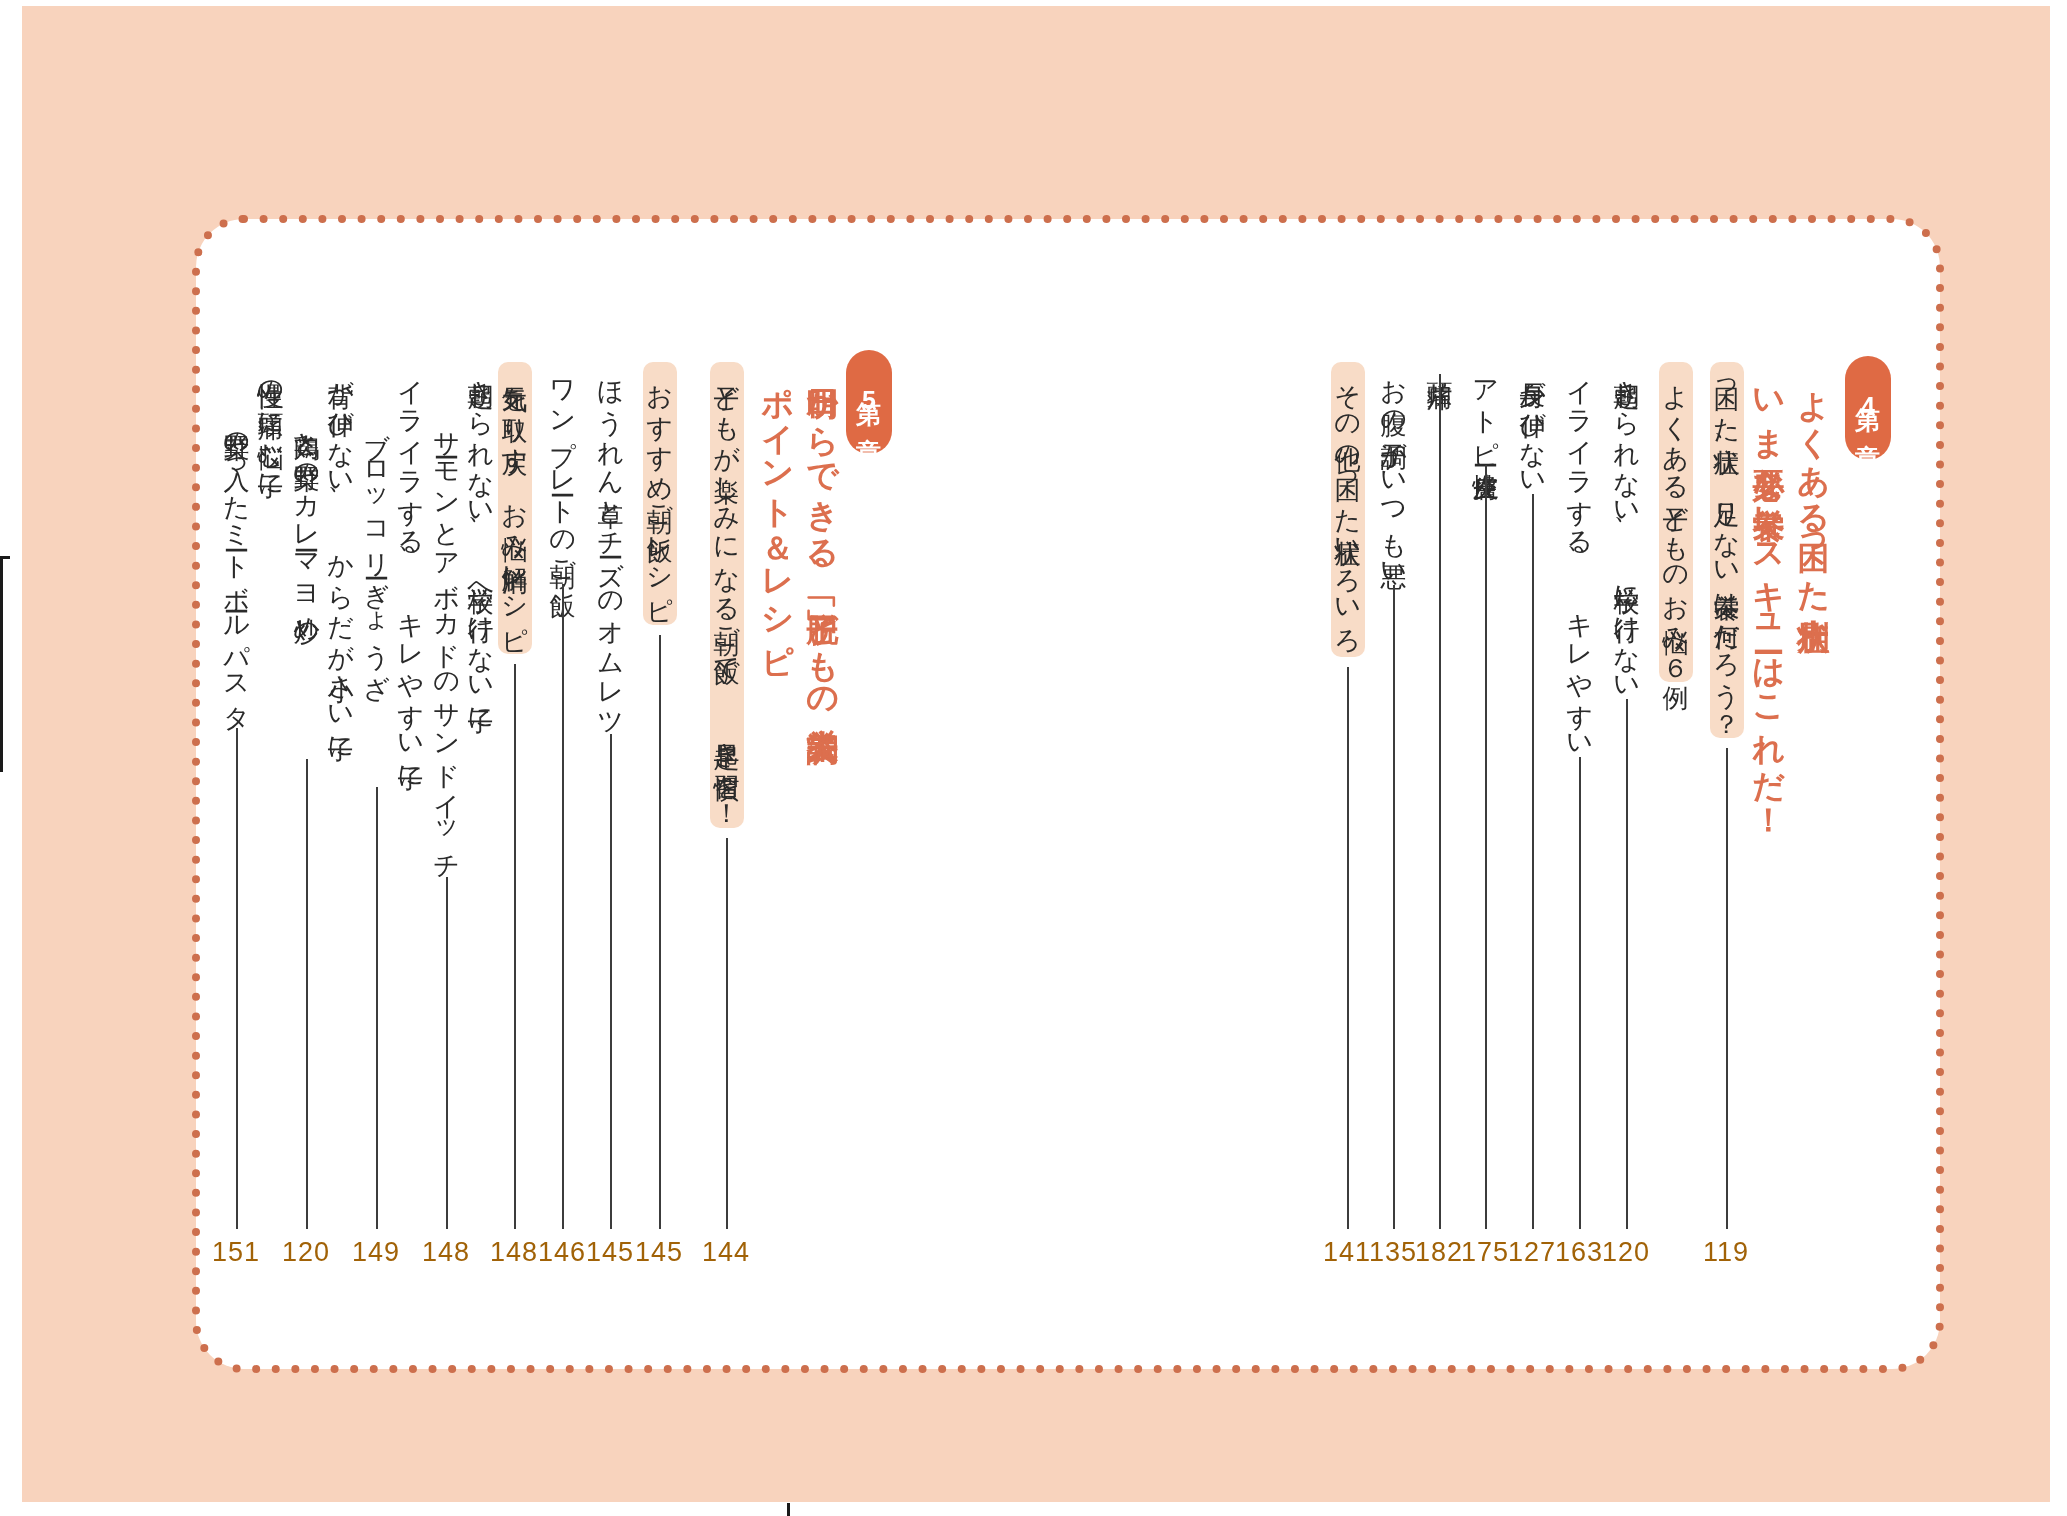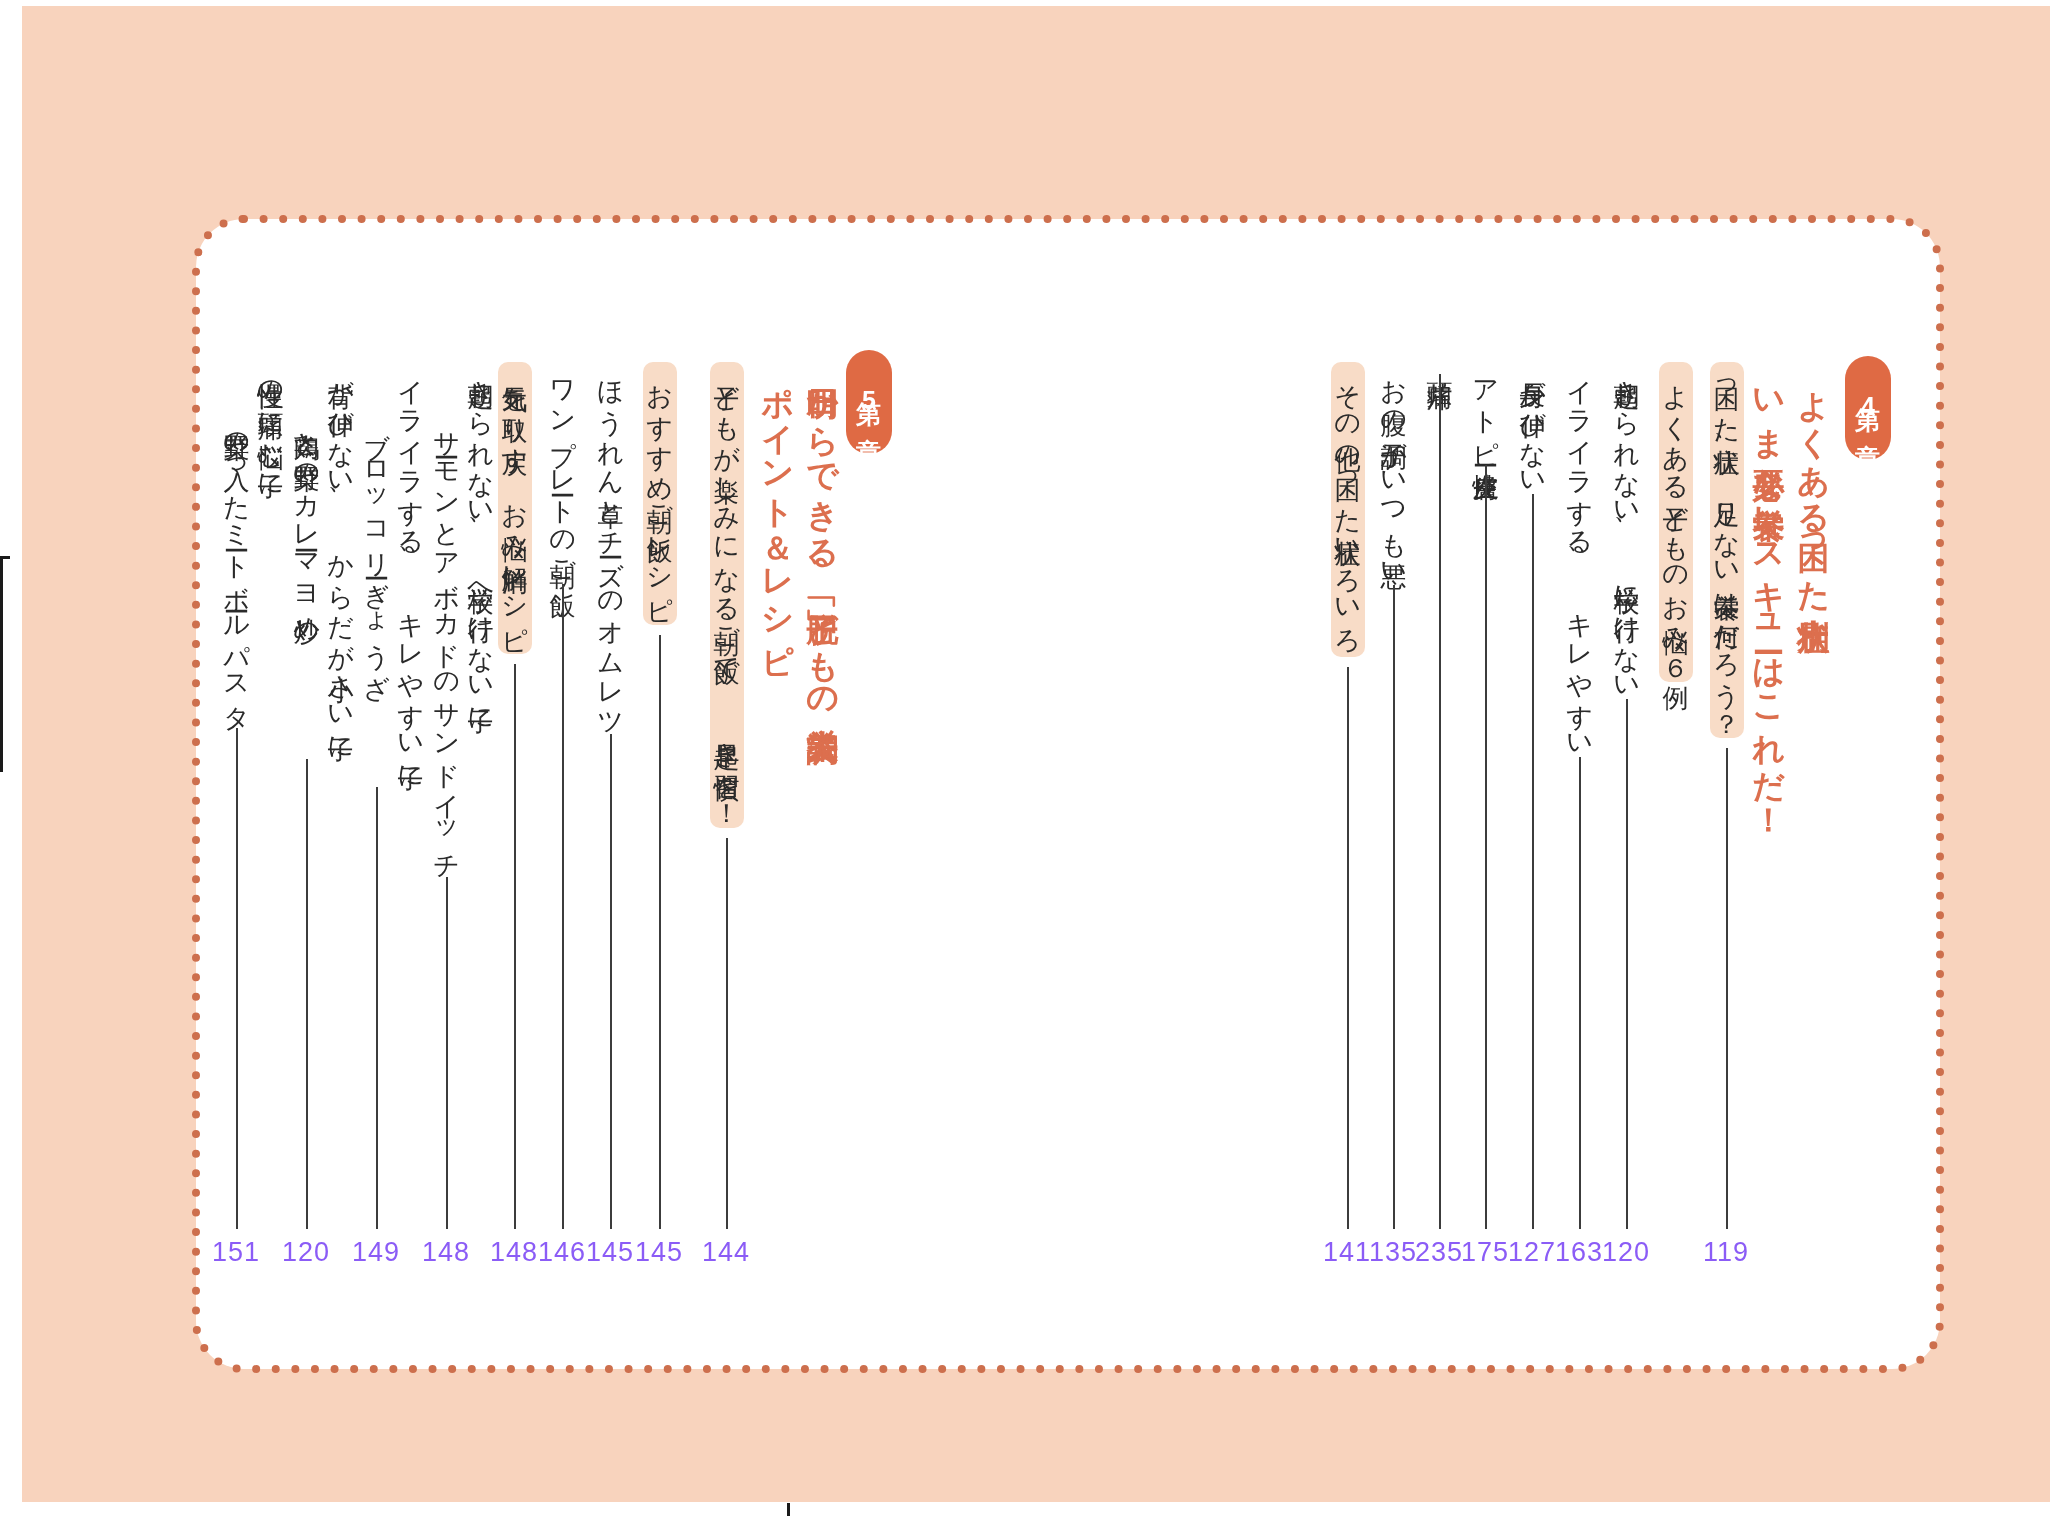--- a/index.html
+++ b/index.html
@@ -54,21 +54,21 @@
   }
   .vcol.recipe{padding-top:52px;}
   .leader{
     flex:1 1 auto;width:2px;min-height:10px;
     background:#3c3c3c;
     margin-left:16px;margin-top:10px;margin-bottom:8px;
   }
   .pagenum{
     flex:0 0 auto;width:72px;margin-left:-20px;
     text-align:center;
-    font-size:27px;color:#8b5cf6;letter-spacing:1px;
+    font-size:27px;color:#a16207;letter-spacing:1px;
   }
 
   
   .artifact{position:absolute;background:#1a1a1a;}
   #artifact-left{left:0;top:556px;width:3px;height:216px;}
   #artifact-left-tick{left:0;top:556px;width:10px;height:3px;}
   #artifact-bottom{left:787px;top:1503px;width:3px;height:13px;}
 </style>
 </head>
 <body>
@@ -127,21 +127,21 @@
           <span class="vcol">アトピー性皮膚炎</span>
         </div>
         <div class="leader"></div>
         <div class="pagenum">175</div>
       </div>
       <div class="entry" style="left: 1423px;">
         <div class="cols">
           <span class="vcol">片頭痛</span>
         </div>
         <div class="leader"></div>
-        <div class="pagenum">235</div>
+        <div class="pagenum">182</div>
       </div>
       <div class="entry" style="left: 1377px;">
         <div class="cols">
           <span class="vcol">お腹の調子がいつも悪い</span>
         </div>
         <div class="leader"></div>
         <div class="pagenum">135</div>
       </div>
       <div class="entry" style="left: 1331px;">
         <div class="cols">

